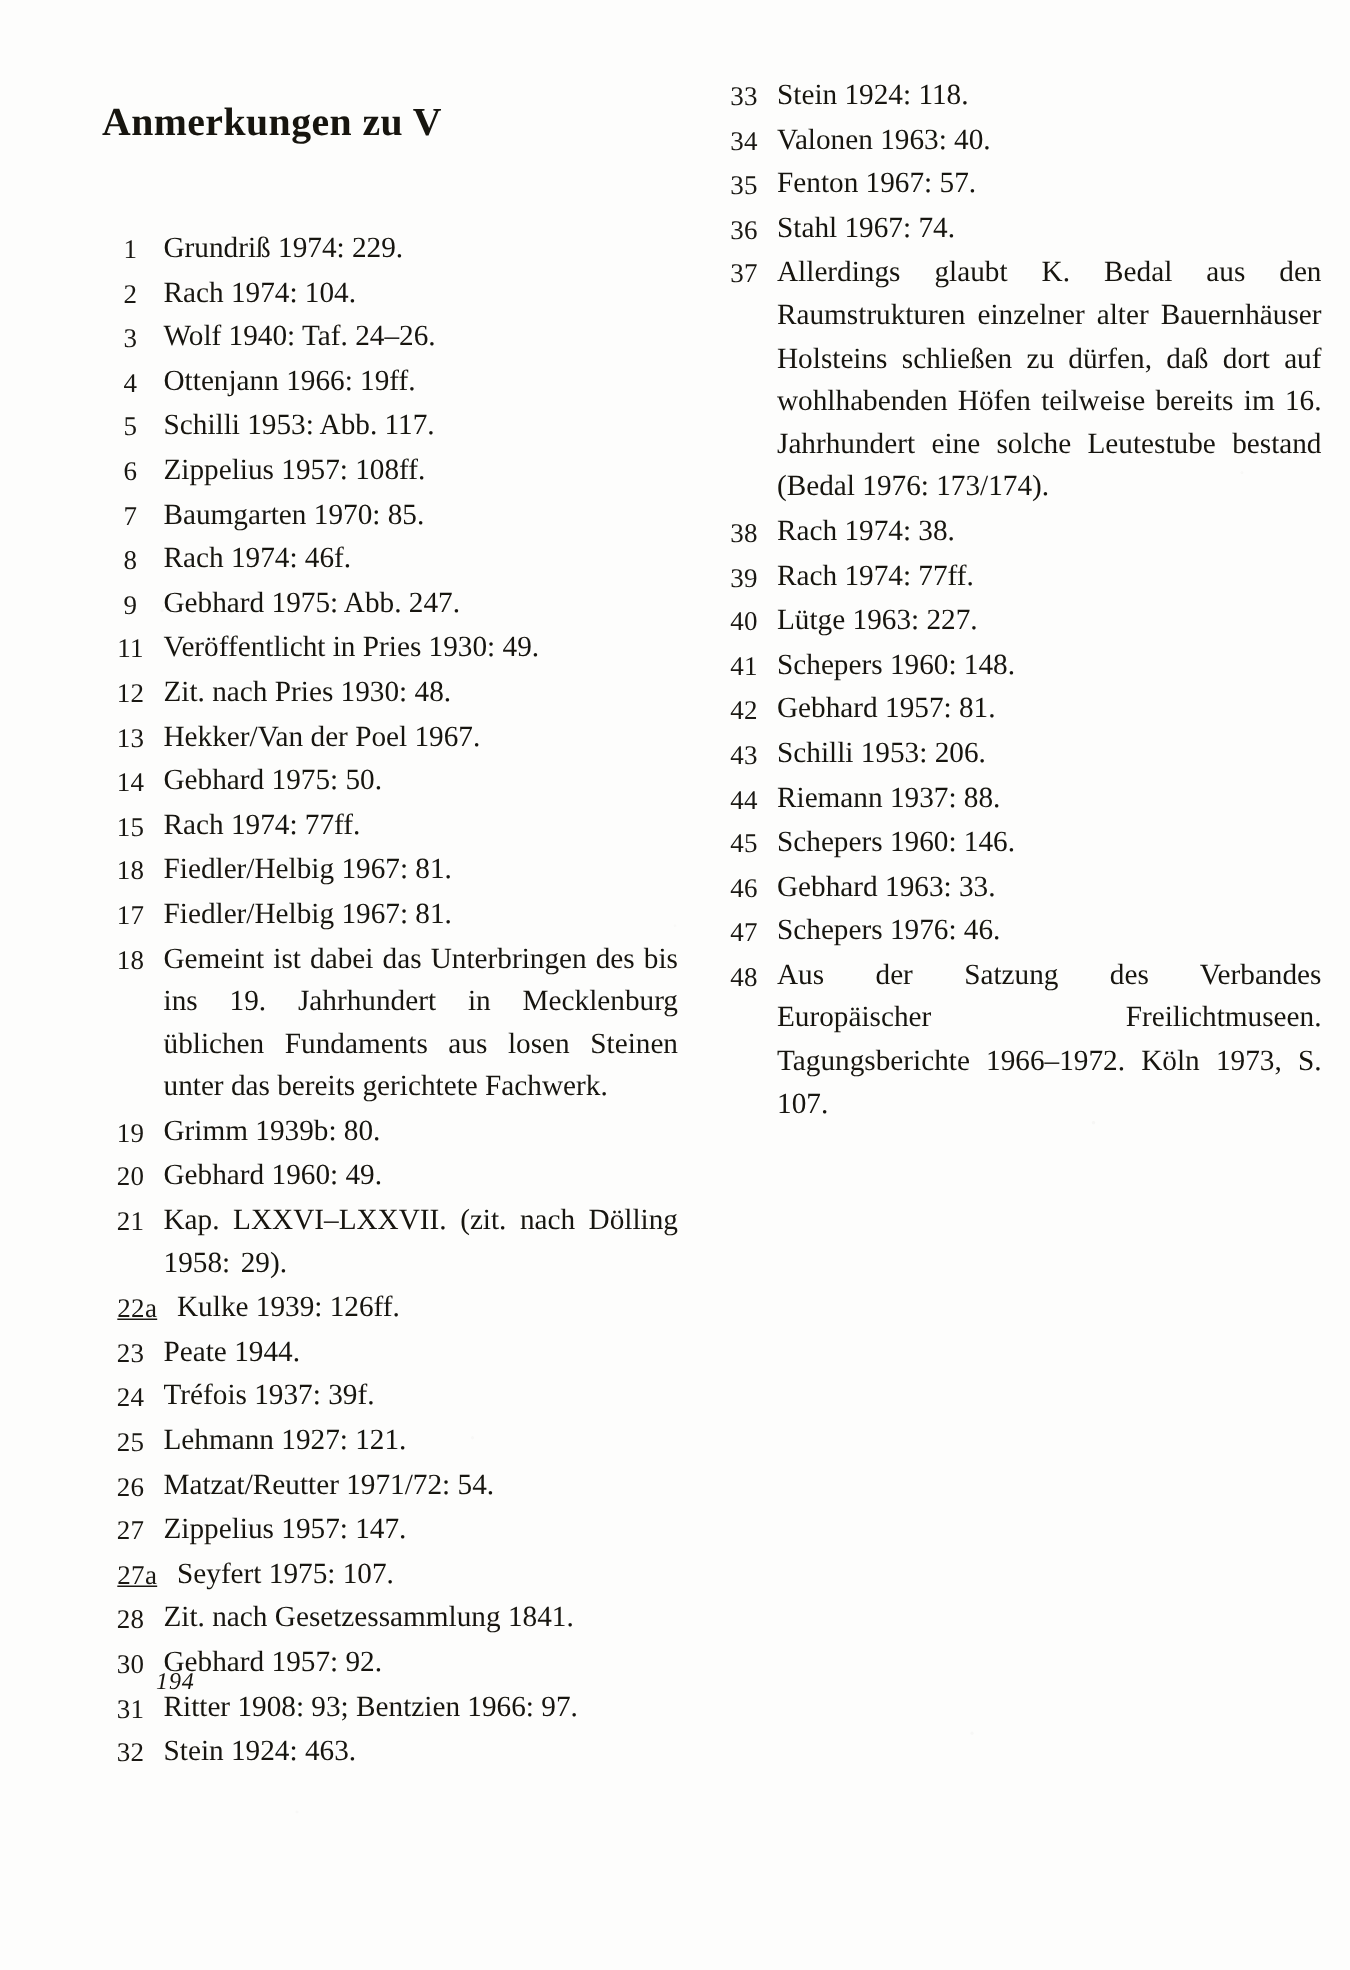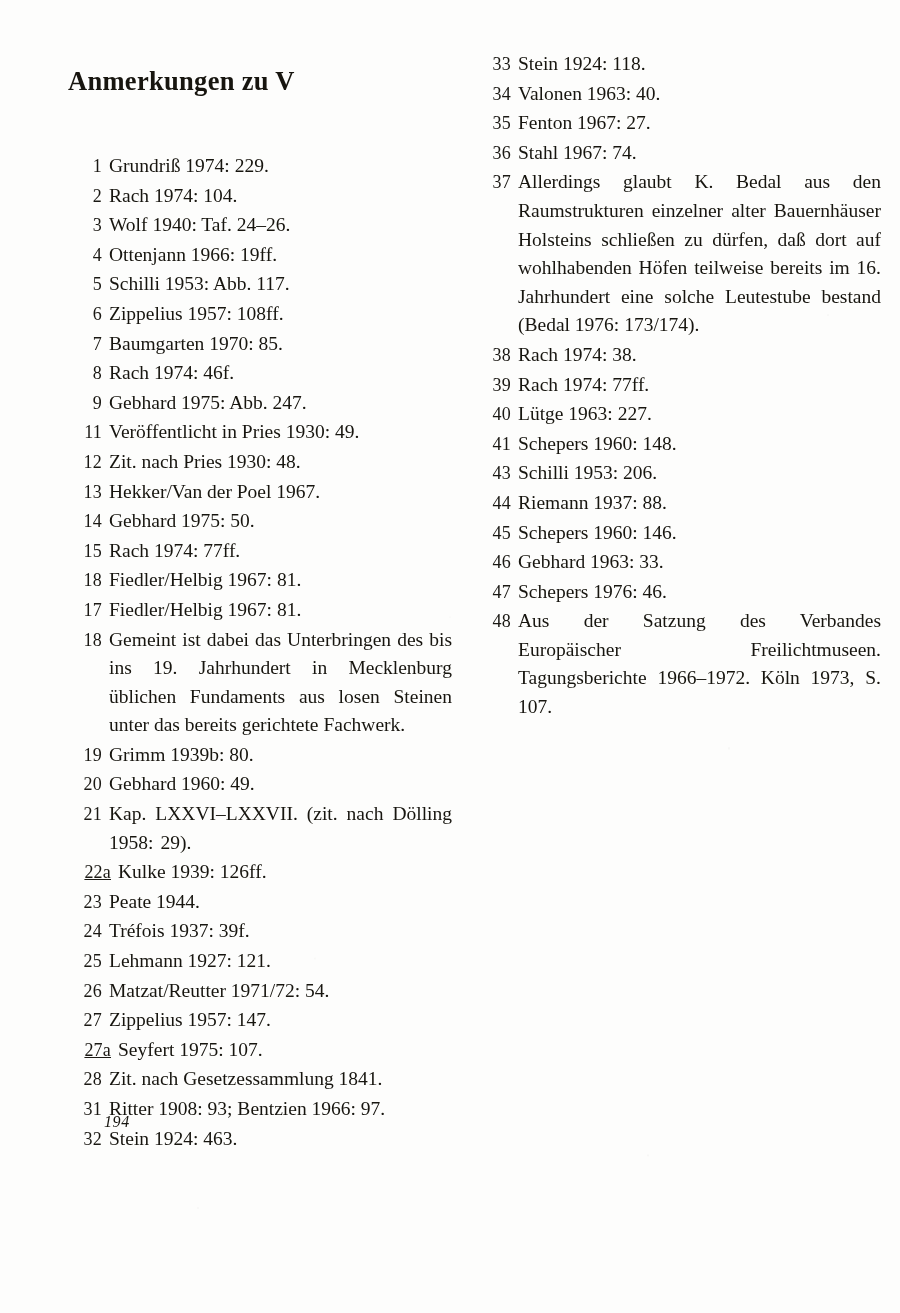--- a/index.html
+++ b/index.html
@@ -65,21 +65,21 @@
     line-height: 28.6px;
     color: #17150f;
   }
 
   
   .note-num {
     position: absolute;
     left: 0;
     top: 0;
     width: 30px;
-    text-align: right;
+    text-align: center;
     font-size: 18px;
     letter-spacing: .2px;
     color: #1a1813;
   }
   .note-num.wide { width: 39px; text-decoration: underline; }
 
   .note-body {
     display: block;
     padding-left: 37px;
     text-indent: 0;
@@ -223,41 +223,45 @@
       </div>
       <div class="note sub">
         <span class="note-num wide">27a</span>
         <span class="note-body">Seyfert 1975: 107.</span>
       </div>
       <div class="note">
         <span class="note-num">28</span>
         <span class="note-body">Zit. nach Gesetzessammlung 1841.</span>
       </div>
       <div class="note">
+        <span class="note-num">30</span>
+        <span class="note-body">Gebhard 1957: 92.</span>
+      </div>
+      <div class="note">
         <span class="note-num">31</span>
         <span class="note-body">Ritter 1908: 93; Bentzien 1966: 97.</span>
       </div>
       <div class="note">
         <span class="note-num">32</span>
         <span class="note-body">Stein 1924: 463.</span>
       </div>
     </div>
 
   <div class="col col-right">
       <div class="note">
         <span class="note-num">33</span>
         <span class="note-body">Stein 1924: 118.</span>
       </div>
       <div class="note">
         <span class="note-num">34</span>
         <span class="note-body">Valonen 1963: 40.</span>
       </div>
       <div class="note">
         <span class="note-num">35</span>
-        <span class="note-body">Fenton 1967: 27.</span>
+        <span class="note-body">Fenton 1967: 57.</span>
       </div>
       <div class="note">
         <span class="note-num">36</span>
         <span class="note-body">Stahl 1967: 74.</span>
       </div>
       <div class="note block">
         <span class="note-num">37</span>
         <span class="note-body">Allerdings glaubt K. Bedal aus den Raumstrukturen einzelner alter Bauernhäuser Holsteins schließen zu dürfen, daß dort auf wohlhabenden Höfen teilweise bereits im 16. Jahrhundert eine solche Leutestube bestand (Bedal 1976: 173/174).</span>
       </div>
       <div class="note">
@@ -270,20 +274,24 @@
       </div>
       <div class="note">
         <span class="note-num">40</span>
         <span class="note-body">Lütge 1963: 227.</span>
       </div>
       <div class="note">
         <span class="note-num">41</span>
         <span class="note-body">Schepers 1960: 148.</span>
       </div>
       <div class="note">
+        <span class="note-num">42</span>
+        <span class="note-body">Gebhard 1957: 81.</span>
+      </div>
+      <div class="note">
         <span class="note-num">43</span>
         <span class="note-body">Schilli 1953: 206.</span>
       </div>
       <div class="note">
         <span class="note-num">44</span>
         <span class="note-body">Riemann 1937: 88.</span>
       </div>
       <div class="note">
         <span class="note-num">45</span>
         <span class="note-body">Schepers 1960: 146.</span>

